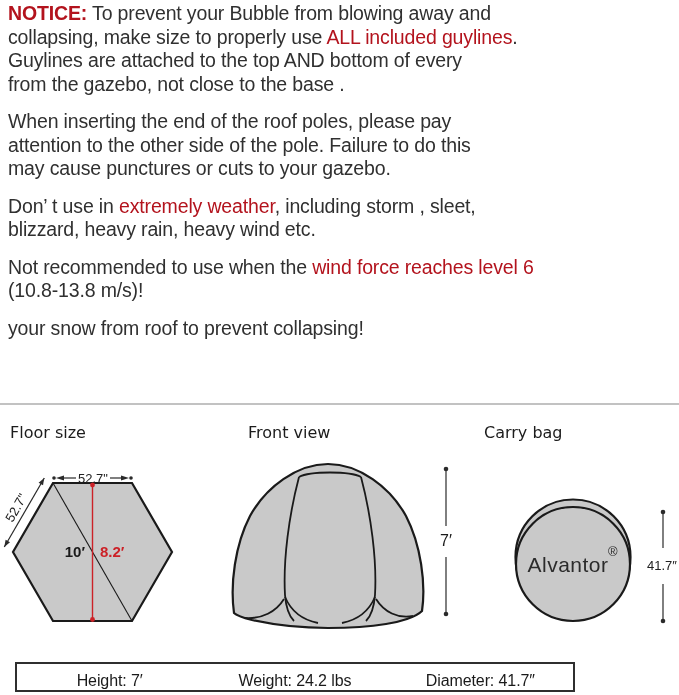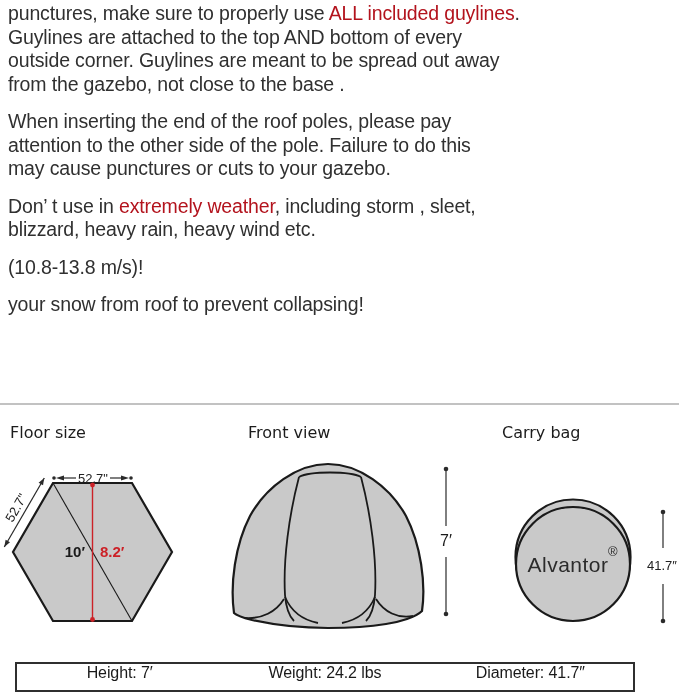--- a/index.html
+++ b/index.html
@@ -20,63 +20,64 @@
   .nline{white-space:pre;font-size:19.5px;line-height:23.5px;letter-spacing:-0.15px;color:var(--ink);}
   .seg-red{color:var(--red);}
   .seg-notice{color:var(--red);font-weight:700;}
   
   .divider{position:absolute;left:0;top:403px;width:679px;height:2px;background:var(--divider);}
   
   .dg-header{position:absolute;top:423px;font-family:"DejaVu Sans",sans-serif;font-size:16px;
              font-weight:500;color:#1c1c1c;}
   #hdr-floor{left:10px;}
   #hdr-front{left:248px;}
-  #hdr-bag{left:502px;}
+  #hdr-bag{left:484px;}
   
   .diagram-svg{position:absolute;left:0;top:406px;width:679px;height:256px;}
   .shape{fill:var(--shape_fill);stroke:var(--line_ink);stroke-width:2.2;}
   .seam{fill:none;stroke:var(--line_ink);stroke-width:1.8;}
   .dim{stroke:#2a2a2a;stroke-width:1.2;fill:none;}
   .dim-red{stroke:var(--accent_red);stroke-width:1.4;fill:none;}
   .dim-dot{fill:#2a2a2a;}
   .dim-dot-red{fill:var(--accent_red);}
   .arrow{fill:#2a2a2a;}
   .dim-text{font-family:"Liberation Sans",sans-serif;font-size:13px;fill:#222222;}
   .dim-text-big{font-family:"Liberation Sans",sans-serif;font-size:16px;fill:#1a1a1a;}
   .diag-num{font-family:"Liberation Sans",sans-serif;font-size:15px;font-weight:700;fill:#1a1a1a;}
   .diag-num-red{font-family:"Liberation Sans",sans-serif;font-size:15px;font-weight:700;fill:var(--accent_red);}
   .brand-text{font-family:"Liberation Sans",sans-serif;font-size:21px;fill:#2b2b2b;letter-spacing:0.5px;}
   .brand-reg{font-family:"Liberation Sans",sans-serif;font-size:13px;fill:#2b2b2b;}
   
-  .spec-bar{position:absolute;left:15px;top:662px;width:620px;height:30px;border:2px solid #2f2f2f;
-            display:flex;align-items:flex-start;}
+  .spec-bar{position:absolute;left:15px;top:662px;width:560px;height:30px;border:2px solid #2f2f2f;
+            display:flex;align-items:flex-end;}
   .spec-cell{flex:1;text-align:center;font-size:16px;color:#1a1a1a;letter-spacing:-0.1px;}
 </style>
 </head>
 <body>
 
 <div class="page">
 
   <div class="notice" id="notice-container">
       <div class="para">
-        <div class="nline"><span>punctures, make sure to properly use </span><span class="seg-red">ALL included guylines</span><span>.</span></div>
+        <div class="nline"><span class="seg-notice">NOTICE:</span><span> To prevent your Bubble from blowing away and</span></div>
+        <div class="nline"><span>collapsing, make size to properly use </span><span class="seg-red">ALL included guylines</span><span>.</span></div>
         <div class="nline"><span>Guylines are attached to the top AND bottom of every</span></div>
-        <div class="nline"><span>outside corner. Guylines are meant to be spread out away</span></div>
         <div class="nline"><span>from the gazebo, not close to the base .</span></div>
       </div>
       <div class="para">
         <div class="nline"><span>When inserting the end of the roof poles, please pay</span></div>
         <div class="nline"><span>attention to the other side of the pole. Failure to do this</span></div>
         <div class="nline"><span>may cause punctures or cuts to your gazebo.</span></div>
       </div>
       <div class="para">
         <div class="nline"><span>Don’ t use in </span><span class="seg-red">extremely weather</span><span>, including storm , sleet,</span></div>
         <div class="nline"><span>blizzard, heavy rain, heavy wind etc.</span></div>
       </div>
       <div class="para">
+        <div class="nline"><span>Not recommended to use when the </span><span class="seg-red">wind force reaches level 6</span></div>
         <div class="nline"><span>(10.8-13.8 m/s)!</span></div>
       </div>
       <div class="para">
         <div class="nline"><span>your snow from roof to prevent collapsing!</span></div>
       </div>
     </div>
 
   <div class="divider"></div>
 
   <div class="dg-header" id="hdr-floor">Floor size</div>

